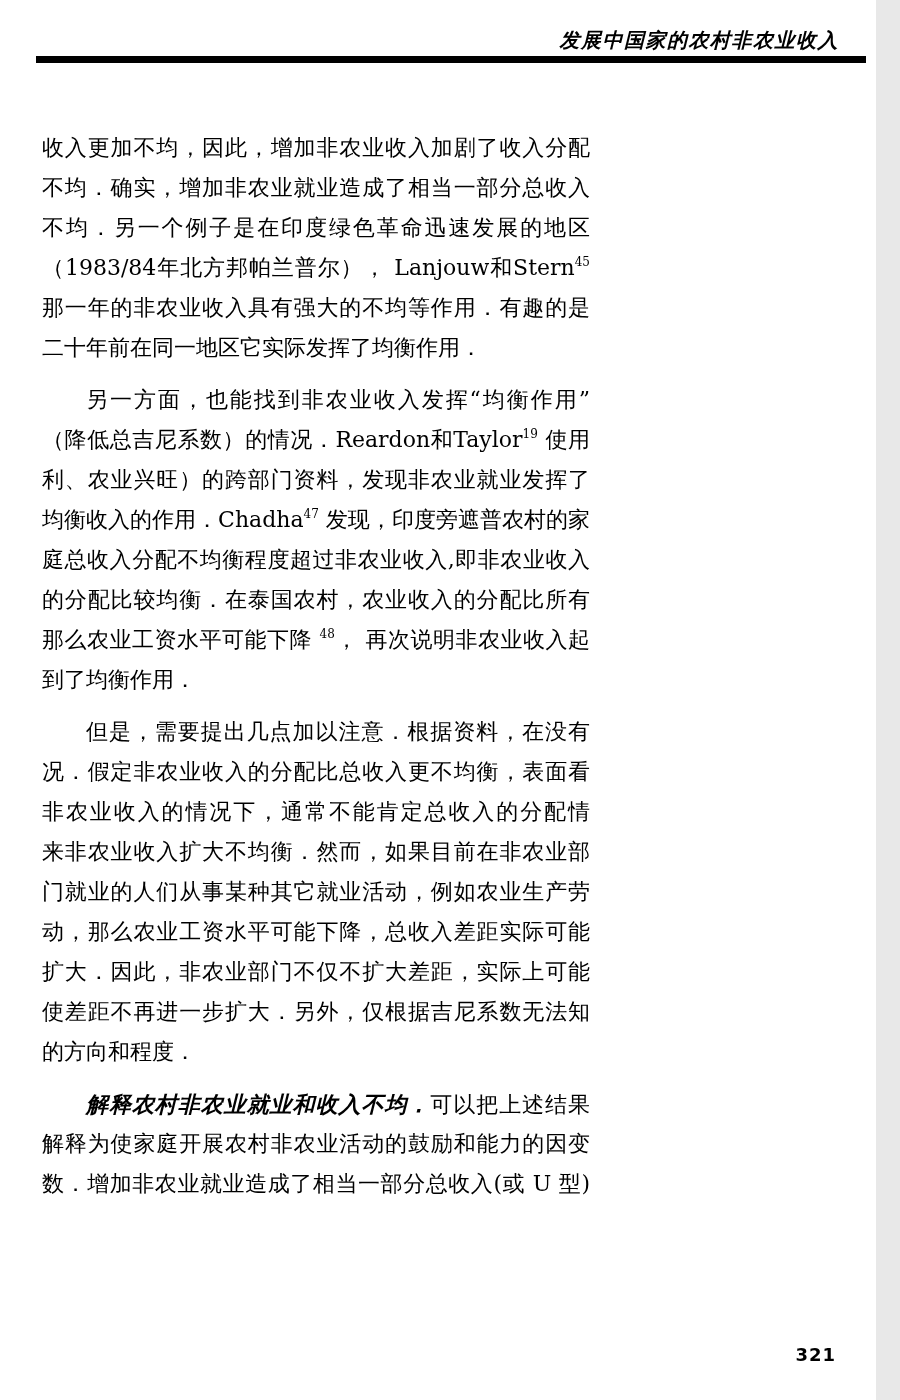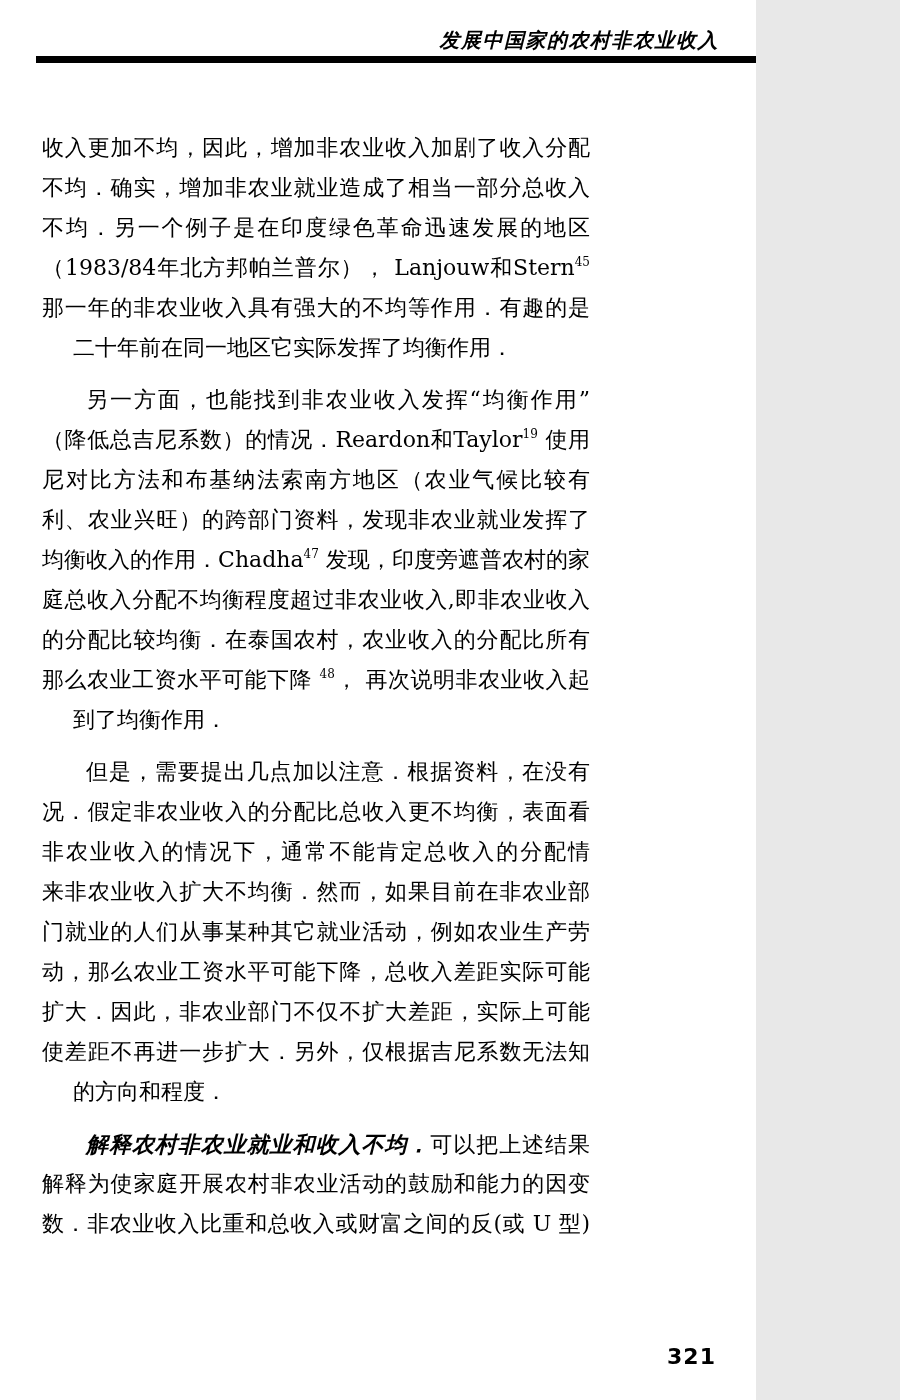--- a/index.html
+++ b/index.html
@@ -1,18 +1,18 @@
 <!DOCTYPE html>
 <html><head>
 <meta charset="utf-8">
 <style>
   html, body { margin: 0; padding: 0; background: #e8e8e8; }
   .page {
     position: relative;
-    width: 756px;
+    width: 876px;
     height: 1400px;
     background: #ffffff;
     font-family: "DejaVu Serif", "Liberation Serif", serif;
     color: #000;
     overflow: hidden;
   }
   .header {
     position: absolute;
     top: 27px;
     right: 37px;
@@ -38,37 +38,37 @@
     font-size: 22px;
   }
   .para { margin: 0 0 12px 0; }
   .line {
     line-height: 40px;
     height: 40px;
     text-align: justify;
     text-align-last: justify;
     overflow: hidden;
   }
-  .line.short { text-align-last: left; margin-left: 31px; }
+  .line.short { text-align-last: left; }
   .line.indent { text-indent: 2em; }
   sup {
     font-size: 12px;
     line-height: 0;
     vertical-align: 9px;
     margin-top: 9px;
   }
   .lead-bold {
     font-weight: bold;
     font-style: italic;
   }
   .pagenum {
     position: absolute;
     top: 1344px;
     right: 40px;
-    font-size: 22px;
+    font-size: 18px;
     font-weight: bold;
     font-family: "DejaVu Sans", "Liberation Sans", sans-serif;
     letter-spacing: 1px;
   }
 </style>
 </head>
 <body>
 
 <div class="page">
 
@@ -85,21 +85,20 @@
       <div class="line">不均．确实，增加非农业就业造成了相当一部分总收入</div>
       <div class="line">不均．另一个例子是在印度绿色革命迅速发展的地区</div>
       <div class="line"><span>（1983/84年北方邦帕兰普尔）， Lanjouw和Stern</span><sup>45</sup></div>
       <div class="line">那一年的非农业收入具有强大的不均等作用．有趣的是</div>
       <div class="line short">二十年前在同一地区它实际发挥了均衡作用．</div>
     </div>
 
     <div class="para">
       <div class="line indent">另一方面，也能找到非农业收入发挥“均衡作用”</div>
       <div class="line"><span>（降低总吉尼系数）的情况．Reardon和Taylor</span><sup>19</sup><span> 使用吉</span></div>
-      <div class="line">尼对比方法和布基纳法索南方地区（农业气候比较有</div>
       <div class="line">利、农业兴旺）的跨部门资料，发现非农业就业发挥了</div>
       <div class="line"><span>均衡收入的作用．Chadha</span><sup>47</sup><span> 发现，印度旁遮普农村的家</span></div>
       <div class="line">庭总收入分配不均衡程度超过非农业收入,即非农业收入</div>
       <div class="line">的分配比较均衡．在泰国农村，农业收入的分配比所有</div>
       <div class="line"><span>那么农业工资水平可能下降 </span><sup>48</sup><span>， 再次说明非农业收入起</span></div>
       <div class="line short">到了均衡作用．</div>
     </div>
 
     <div class="para">
       <div class="line indent">但是，需要提出几点加以注意．根据资料，在没有</div>
@@ -109,20 +108,20 @@
       <div class="line">门就业的人们从事某种其它就业活动，例如农业生产劳</div>
       <div class="line">动，那么农业工资水平可能下降，总收入差距实际可能</div>
       <div class="line">扩大．因此，非农业部门不仅不扩大差距，实际上可能</div>
       <div class="line">使差距不再进一步扩大．另外，仅根据吉尼系数无法知</div>
       <div class="line short">的方向和程度．</div>
     </div>
 
     <div class="para">
       <div class="line indent"><span class="lead-bold">解释农村非农业就业和收入不均．</span><span>可以把上述结果</span></div>
       <div class="line">解释为使家庭开展农村非农业活动的鼓励和能力的因变</div>
-      <div class="line">数．非农业收入比重和总收入或财富之间的反(或 U 型)</div>
+      <div class="line">数．增加非农业就业造成了相当一部分总收入(或 U 型)</div>
     </div>
 
   </div>
 
   <div class="pagenum">321</div>
 
 </div>
 
 </body></html>

